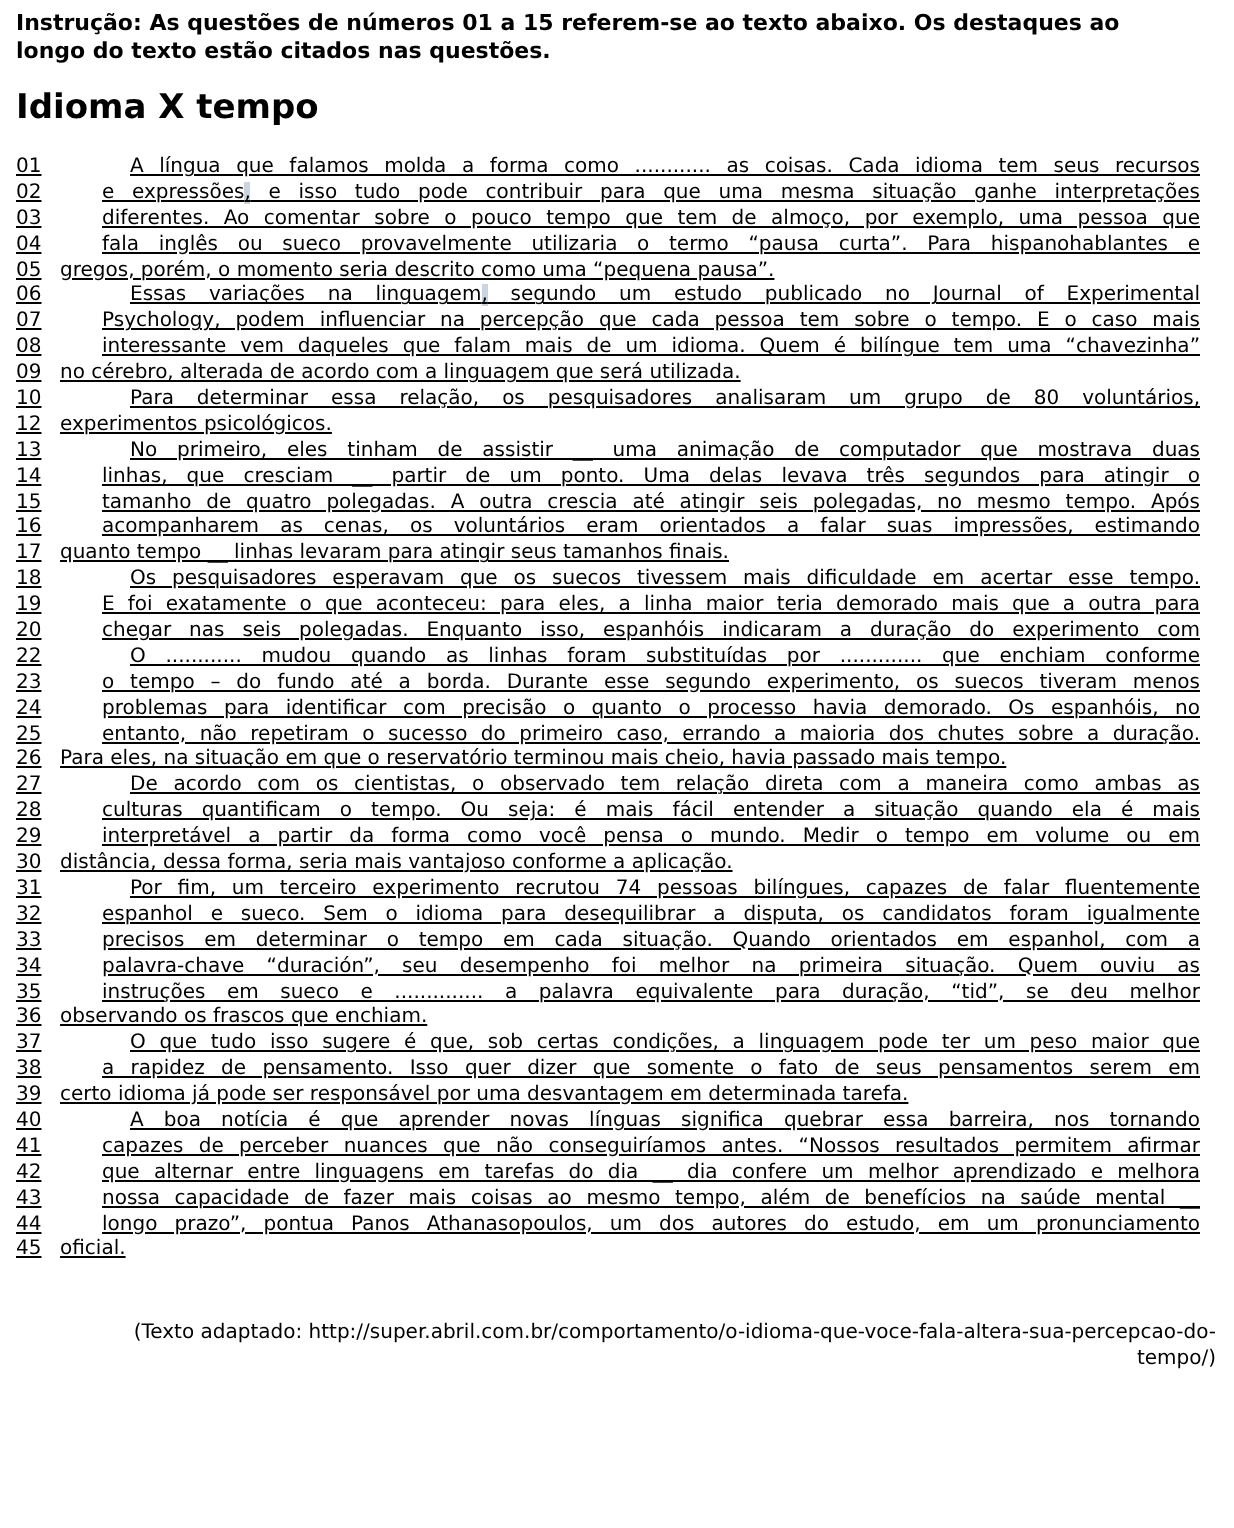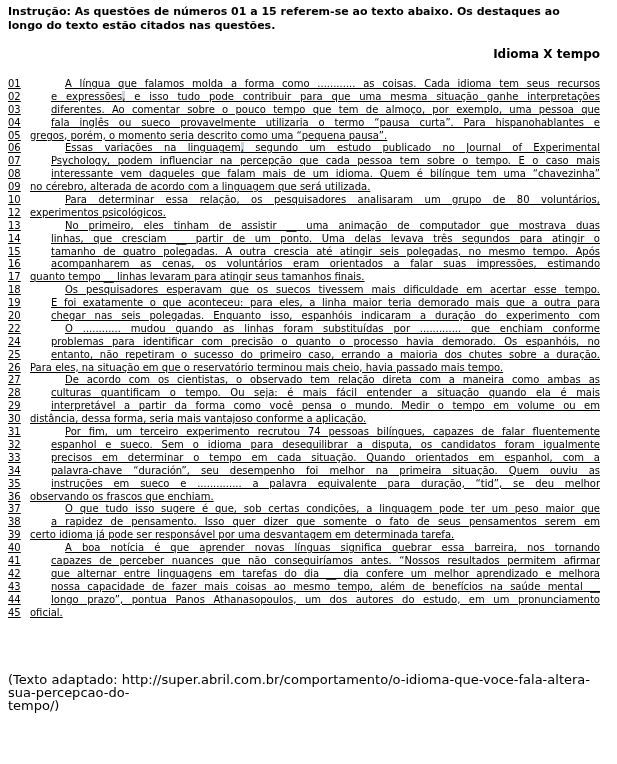--- a/index.html
+++ b/index.html
@@ -16,23 +16,23 @@
   }
   .instruction {
     font-weight: bold;
     font-size: 11px;
     line-height: 14px;
     width: 588px;
     text-align: left;
   }
   .doc-title {
     font-weight: bold;
-    font-size: 12px;
+    font-size: 17px;
     line-height: 13px;
-    text-align: right;
+    text-align: left;
     margin-top: 15px;
   }
   .text-body { margin-top: 17px; }
   .line {
     display: flex;
     font-size: 10px;
     line-height: 12.9px;
     height: 12.9px;
     overflow: hidden;
     text-decoration: underline;
@@ -41,24 +41,24 @@
   .txt {
     flex: 1 1 auto;
     min-width: 0;
     text-align: justify;
     text-align-last: left;
   }
   .line.just .txt { text-align-last: justify; margin-left: 21px; }
   .line.indent .txt { text-indent: 14px; }
   .hl { background-color: var(--hl, #c9d6e2); }
   .footer {
-    margin-top: 54px;
+    margin-top: 28px;
     margin-right: -8px;
-    text-align: left;
-    font-size: 13px;
+    text-align: right;
+    font-size: 10px;
     line-height: 13px;
   }
 </style>
 </head>
 <body>
 
 <div class="page">
   <div class="instruction">Instrução: As questões de números 01 a 15 referem-se ao texto abaixo. Os destaques ao longo do texto estão citados nas questões.</div>
 
   <div class="doc-title">Idioma X tempo</div>
@@ -136,20 +136,24 @@
         <span class="num">19</span>
         <span class="txt"><span>E foi exatamente o que aconteceu: para eles, a linha maior teria demorado mais que a outra para</span></span>
       </div>
       <div class="line just">
         <span class="num">20</span>
         <span class="txt"><span>chegar nas seis polegadas. Enquanto isso, espanhóis indicaram a duração do experimento com</span></span>
       </div>
       <div class="line indent just">
         <span class="num">22</span>
         <span class="txt"><span>O ............ mudou quando as linhas foram substituídas por ............. que enchiam conforme</span></span>
+      </div>
+      <div class="line just">
+        <span class="num">23</span>
+        <span class="txt"><span>o tempo – do fundo até a borda. Durante esse segundo experimento, os suecos tiveram menos</span></span>
       </div>
       <div class="line just">
         <span class="num">24</span>
         <span class="txt"><span>problemas para identificar com precisão o quanto o processo havia demorado. Os espanhóis, no</span></span>
       </div>
       <div class="line just">
         <span class="num">25</span>
         <span class="txt"><span>entanto, não repetiram o sucesso do primeiro caso, errando a maioria dos chutes sobre a duração.</span></span>
       </div>
       <div class="line">

